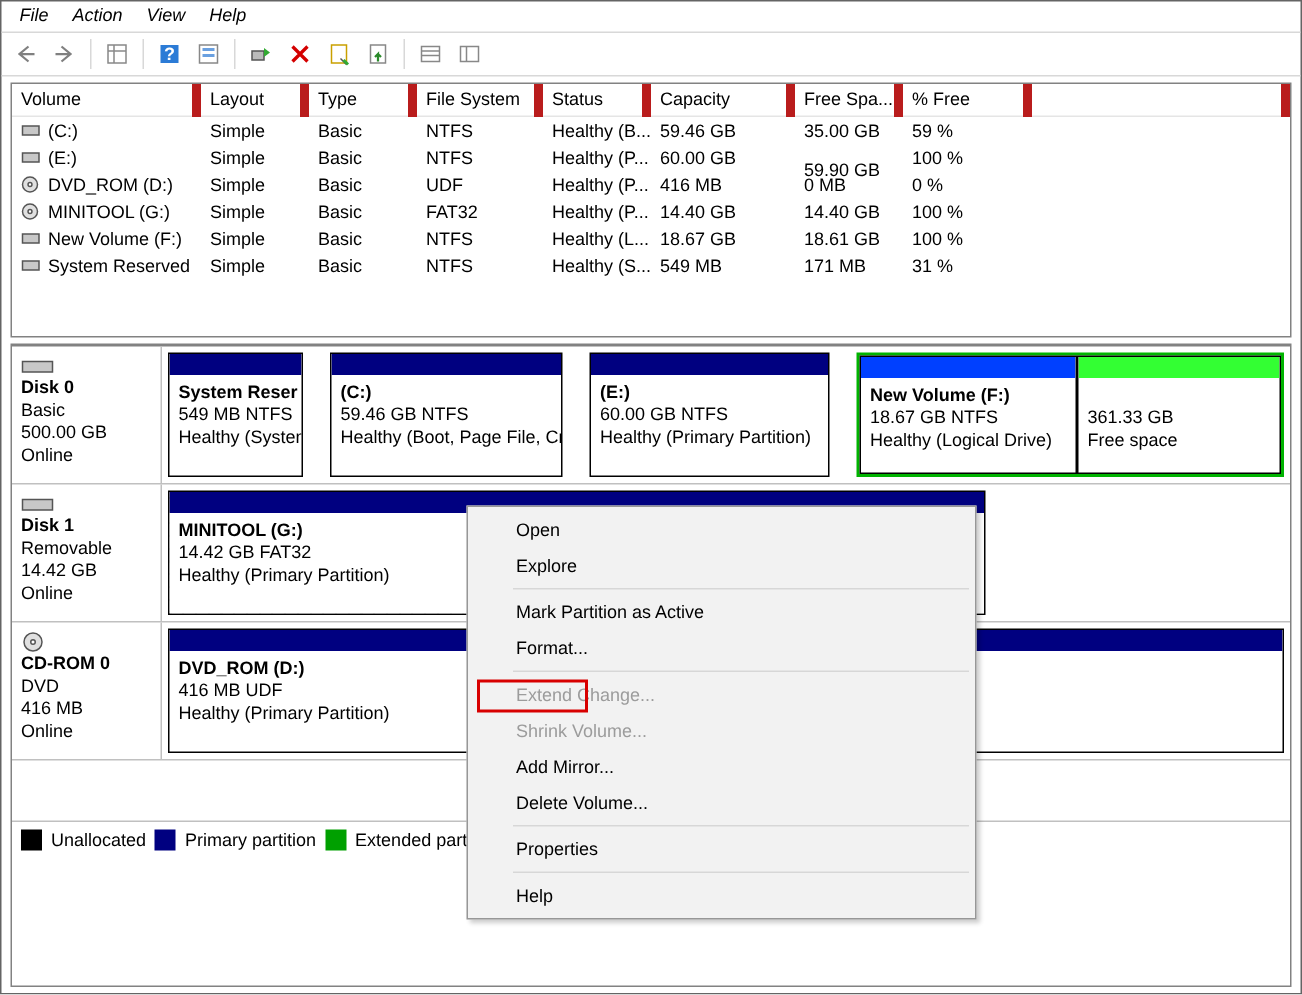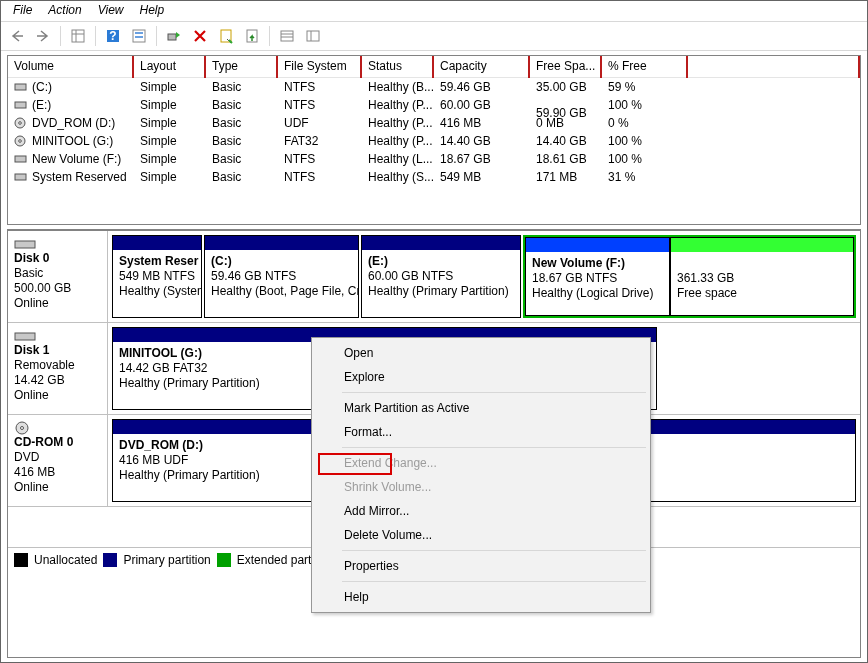--- a/index.html
+++ b/index.html
@@ -10,29 +10,29 @@
   .title-text { flex: 1; color: #000; }
   .wbtn { width: 46px; height: 30px; display: flex; align-items: center; justify-content: center; }
   .menubar { height: 20px; padding: 0 4px; display: flex; gap: 0; }
   .menubar div { padding: 2px 8px; font-style: italic; }
   .toolbar { height: 30px; border-top: 1px solid #d8d8d8; border-bottom: 1px solid #d8d8d8; display: flex; align-items: center; padding: 0 4px; gap: 2px; }
   .tbtn { width: 24px; height: 24px; display: flex; align-items: center; justify-content: center; }
   .tsep { width: 1px; height: 20px; background: #d8d8d8; margin: 0 3px; }
   .content { flex: 1; display: flex; flex-direction: column; padding: 4px 6px; gap: 4px; position: relative; }
   .list { border: 1px solid #828282; height: 170px; display: flex; flex-direction: column; overflow: hidden; }
   .list-head { display: flex; background: #fff; border-bottom: 1px solid #e5e5e5; height: 22px; }
-  .lh { border-right: 2px solid #b91c1c; padding: 3px 6px; height: 22px; overflow: hidden; white-space: nowrap; }
+  .lh { border-right: 6px solid #b91c1c; padding: 3px 6px; height: 22px; overflow: hidden; white-space: nowrap; }
   .list-body { flex: 1; overflow: hidden; }
   .lr { display: flex; height: 18px; align-items: center; }
   .lc { padding: 1px 6px; overflow: hidden; white-space: nowrap; display: flex; align-items: center; gap: 4px; }
   .vol-icon { width: 14px; height: 12px; }
   .graph { border: 1px solid #828282; border-top: 2px solid #828282; flex: 1; overflow: hidden; }
   .disk-row { display: flex; border-bottom: 1px solid #c0c0c0; min-height: 92px; }
   .disk-label { width: 100px; border-right: 1px solid #c0c0c0; padding: 6px 6px; display: flex; flex-direction: column; line-height: 15px; }
-  .disk-parts { flex: 1; display: flex; padding: 4px; gap: 0; }
+  .disk-parts { flex: 1; display: flex; padding: 4px; gap: 16px; }
   .part { border: 1px solid #000; display: flex; flex-direction: column; overflow: hidden; margin-right: 2px; }
   .part-top { height: 14px; }
   .part-body { flex: 1; padding: 4px 6px; line-height: 15px; white-space: nowrap; overflow: hidden; }
   .hatched { background-image: repeating-linear-gradient(45deg, #d0d0d0 0, #d0d0d0 1px, transparent 1px, transparent 6px); }
   .ext-wrap { border: 2px solid #00b300; display: flex; }
   .legend { border-top: 1px solid #c0c0c0; height: 24px; display: flex; align-items: center; gap: 6px; padding: 0 6px; }
   .swatch { width: 14px; height: 14px; display: inline-block; }
   .ctx { position: absolute; background: #f2f2f2; border: 1px solid #979797; width: 340px; box-shadow: 2px 2px 3px rgba(0,0,0,.2); padding: 3px 2px; }
   .ctx-item { height: 24px; display: flex; align-items: center; padding: 0 10px 0 30px; }
   .ctx-item.disabled { color: #9c9c9c; }

